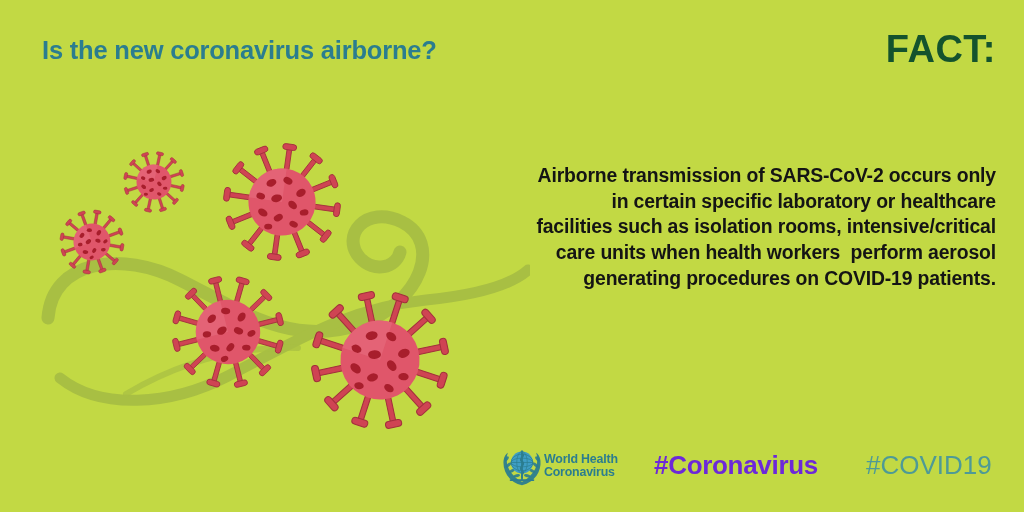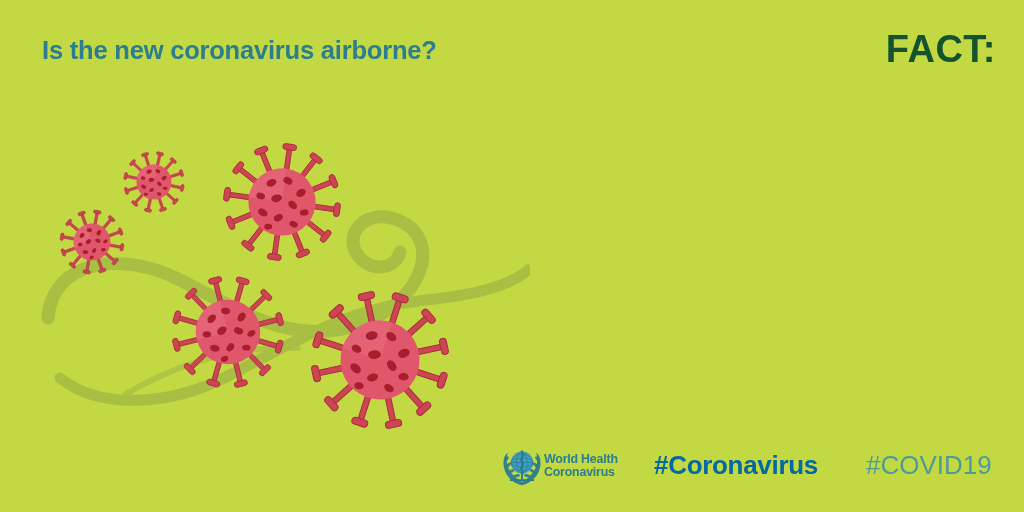--- a/index.html
+++ b/index.html
@@ -81,21 +81,21 @@
     font-weight:bold;
     color:#2b7d8f;
     line-height:1.06;
     letter-spacing:-0.2px;
   }
   #hashtag-coronavirus {
     position:absolute;
     left:654px; top:6px;
     font-size:26px;
     font-weight:bold;
-    color:#0369a1;
+    color:#6d28d9;
     letter-spacing:-0.3px;
   }
   #hashtag-covid19 {
     position:absolute;
     left:866px; top:6px;
     font-size:26px;
     font-weight:normal;
     color:#4e9a96;
     letter-spacing:0px;
   }
@@ -103,20 +103,21 @@
 </head>
 <body>
 
 <div id="poster">
 
   <div id="title">Is the new coronavirus airborne?</div>
 
   <div id="fact-heading">FACT:</div>
 
   <div id="fact-body">
+    <span class="para2">Airborne transmission of SARS-CoV-2 occurs only  in certain specific laboratory or healthcare facilities such as isolation rooms, intensive/critical  care units when health workers  perform aerosol generating procedures on COVID-19 patients.</span>
   </div>
 
   <div id="illustration">
     <svg viewBox="0 0 500 330" xmlns="http://www.w3.org/2000/svg">
       <defs>
 
         <g id="virion">
           <g id="spikes" fill="#cf4453" stroke="#a3303c" stroke-width="1.2">
             <g>
               <rect x="-3.2" y="-74" width="6.4" height="30" rx="2"></rect>

